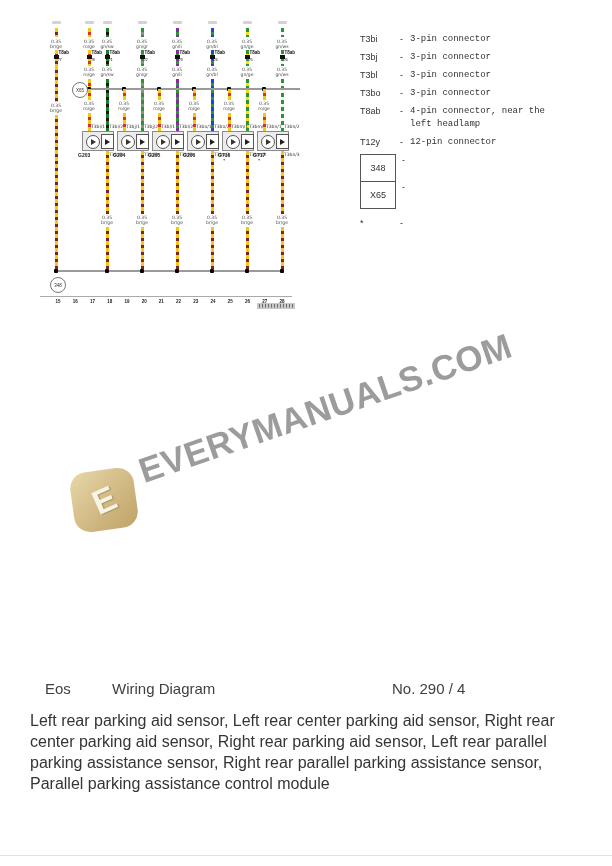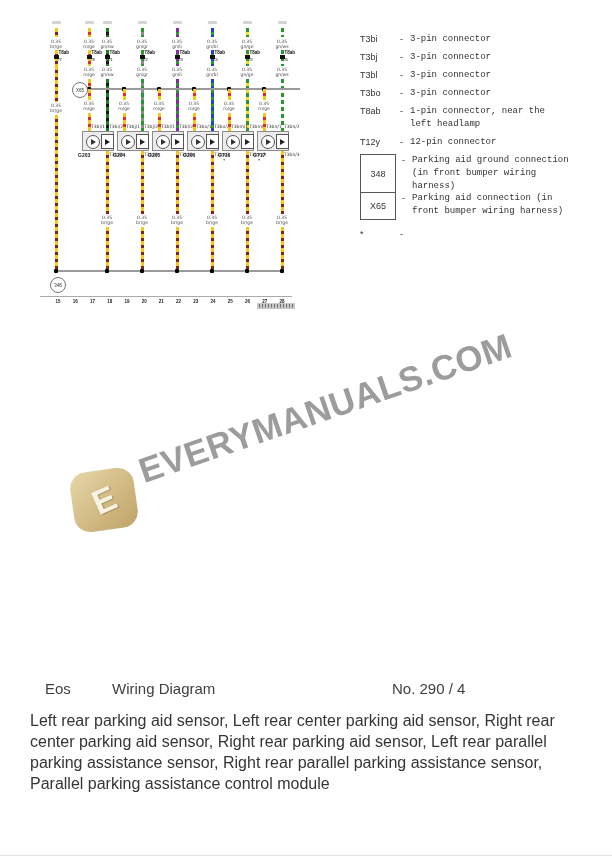--- a/index.html
+++ b/index.html
@@ -300,36 +300,34 @@
         <span class="ldesc">3-pin connector</span>
       </div>
       <div class="lrow">
         <span class="lterm">T3bo</span>
         <span class="ldash">-</span>
         <span class="ldesc">3-pin connector</span>
       </div>
       <div class="lrow">
         <span class="lterm">T8ab</span>
         <span class="ldash">-</span>
-        <span class="ldesc">1-pin connector, near the left headlamp</span>
+        <span class="ldesc">4-pin connector, near the left headlamp</span>
       </div>
       <div class="lrow">
         <span class="lterm">T12y</span>
         <span class="ldash">-</span>
         <span class="ldesc">12-pin connector</span>
       </div>
       <div class="lrow" style="margin-bottom: 0px;">
         <span class="term-box">348</span>
         <span class="ldash">-</span>
-        <span class="ldesc">Parking aid ground connection (in front bumper wiring harness)</span>
       </div>
       <div class="lrow" style="margin-bottom: 0px; margin-top: -1px;">
         <span class="term-box">X65</span>
         <span class="ldash">-</span>
-        <span class="ldesc">Parking aid connection (in front bumper wiring harness)</span>
       </div>
       <div class="lrow" style="margin-top: 8px;">
         <span class="lterm">*</span>
         <span class="ldash">-</span>
       </div>
     </div>
 
   <div>
     <div class="wm-logo">
       <span class="wm-e">E</span>

